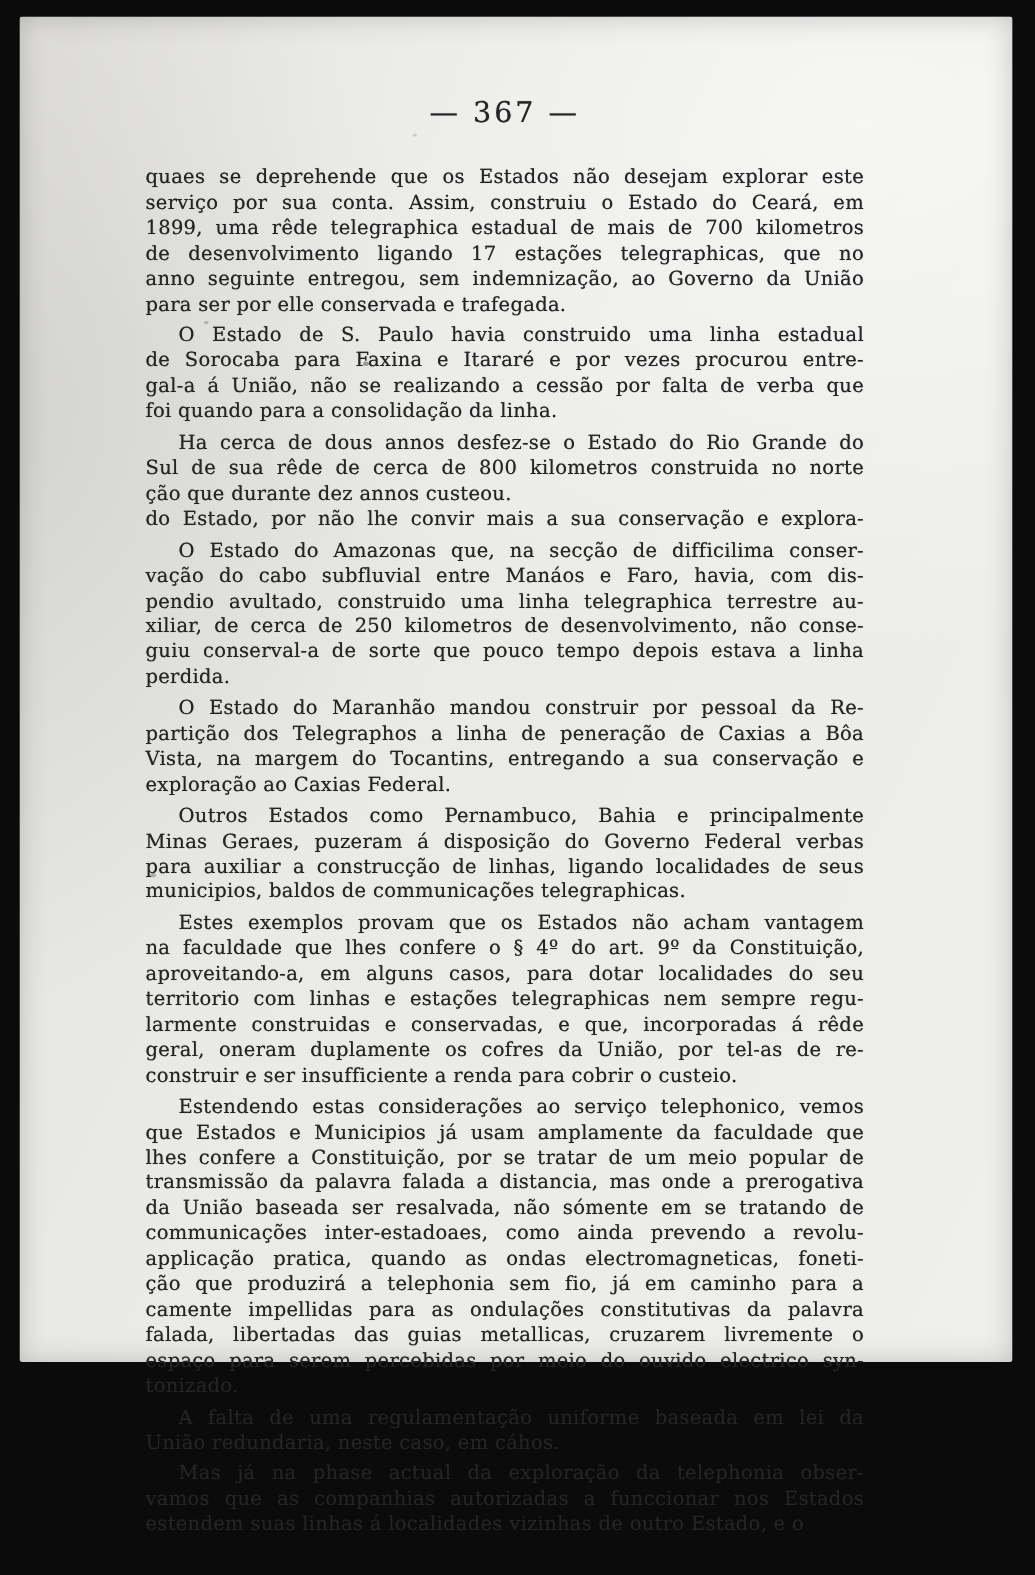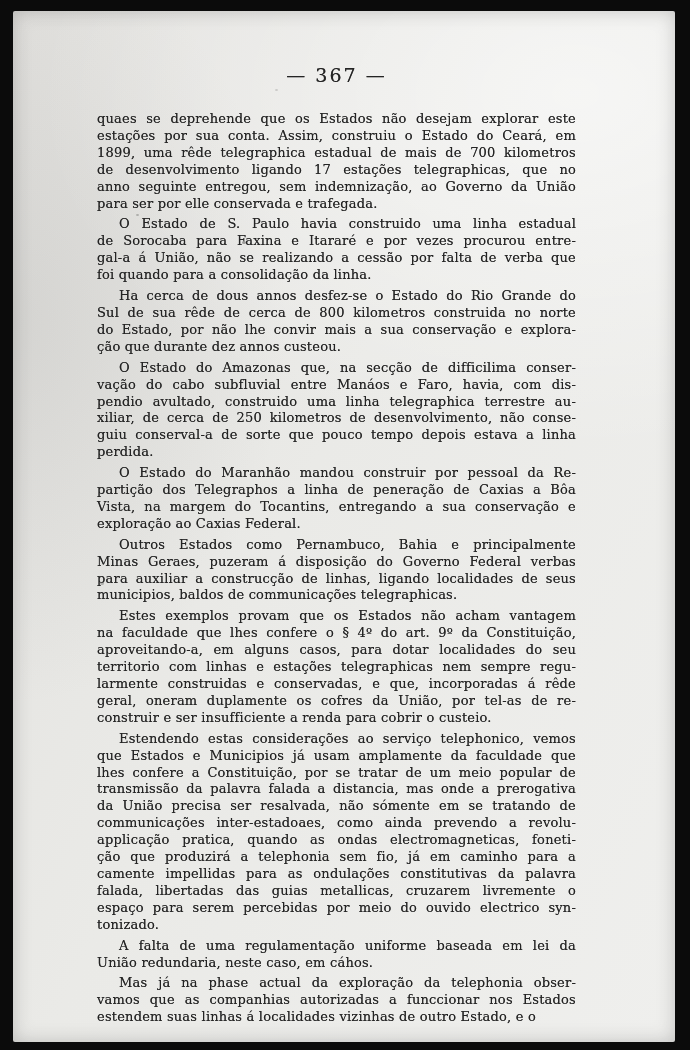--- a/index.html
+++ b/index.html
@@ -13,21 +13,21 @@
     width: 690px;
     height: 1050px;
     background: #0b0b0b;
     overflow: hidden;
   }
   .paper {
     position: absolute;
     left: 13px;
     top: 11px;
     width: 662px;
-    height: 1031px;
+    height: 897px;
     border-radius: 2px;
     background:
       radial-gradient(ellipse 900px 600px at 85% 8%, rgba(255,255,255,0.55), rgba(255,255,255,0) 60%),
       radial-gradient(ellipse 500px 700px at 0% 30%, rgba(140,140,138,0.18), rgba(140,140,138,0) 55%),
       linear-gradient(115deg, #e2e1de 0%, #eaeae7 45%, #efefed 100%);
     box-shadow: inset 0 0 18px rgba(60,60,60,0.25);
   }
   .page-number {
     position: absolute;
     left: 80px;
@@ -75,37 +75,37 @@
 </style>
 </head>
 <body>
 
 <div class="scan-frame">
   <div class="paper">
     <div class="page-number">— 367 —</div>
     <div class="page-body">
         <div class="para">
           <div class="line">quaes se deprehende que os Estados não desejam explorar este</div>
-          <div class="line">estações por sua conta. Assim, construiu o Estado do Ceará, em</div>
+          <div class="line">serviço por sua conta. Assim, construiu o Estado do Ceará, em</div>
           <div class="line">1899, uma rêde telegraphica estadual de mais de 700 kilometros</div>
           <div class="line">de desenvolvimento ligando 17 estações telegraphicas, que no</div>
           <div class="line">anno seguinte entregou, sem indemnização, ao Governo da União</div>
           <div class="line lastline">para ser por elle conservada e trafegada.</div>
         </div>
         <div class="para">
           <div class="line firstline">O Estado de S. Paulo havia construido uma linha estadual</div>
           <div class="line">de Sorocaba para Faxina e Itararé e por vezes procurou entre-</div>
           <div class="line">gal-a á União, não se realizando a cessão por falta de verba que</div>
           <div class="line lastline">foi quando para a consolidação da linha.</div>
         </div>
         <div class="para">
           <div class="line firstline">Ha cerca de dous annos desfez-se o Estado do Rio Grande do</div>
           <div class="line">Sul de sua rêde de cerca de 800 kilometros construida no norte</div>
+          <div class="line lastline">ção que durante dez annos custeou.</div>
           <div class="line">do Estado, por não lhe convir mais a sua conservação e explora-</div>
-          <div class="line lastline">ção que durante dez annos custeou.</div>
         </div>
         <div class="para">
           <div class="line firstline">O Estado do Amazonas que, na secção de difficilima conser-</div>
           <div class="line">vação do cabo subfluvial entre Manáos e Faro, havia, com dis-</div>
           <div class="line">pendio avultado, construido uma linha telegraphica terrestre au-</div>
           <div class="line">xiliar, de cerca de 250 kilometros de desenvolvimento, não conse-</div>
           <div class="line">guiu conserval-a de sorte que pouco tempo depois estava a linha</div>
           <div class="line lastline">perdida.</div>
         </div>
         <div class="para">
@@ -127,21 +127,21 @@
           <div class="line">territorio com linhas e estações telegraphicas nem sempre regu-</div>
           <div class="line">larmente construidas e conservadas, e que, incorporadas á rêde</div>
           <div class="line">geral, oneram duplamente os cofres da União, por tel-as de re-</div>
           <div class="line lastline">construir e ser insufficiente a renda para cobrir o custeio.</div>
         </div>
         <div class="para">
           <div class="line firstline">Estendendo estas considerações ao serviço telephonico, vemos</div>
           <div class="line">que Estados e Municipios já usam amplamente da faculdade que</div>
           <div class="line">lhes confere a Constituição, por se tratar de um meio popular de</div>
           <div class="line">transmissão da palavra falada a distancia, mas onde a prerogativa</div>
-          <div class="line">da União precisa ser resalvada, não sómente em se tratando de</div>
+          <div class="line">da União baseada ser resalvada, não sómente em se tratando de</div>
           <div class="line">communicações inter-estadoaes, como ainda prevendo a revolu-</div>
           <div class="line">applicação pratica, quando as ondas electromagneticas, foneti-</div>
           <div class="line">ção que produzirá a telephonia sem fio, já em caminho para a</div>
           <div class="line">camente impellidas para as ondulações constitutivas da palavra</div>
           <div class="line">falada, libertadas das guias metallicas, cruzarem livremente o</div>
           <div class="line">espaço para serem percebidas por meio do ouvido electrico syn-</div>
           <div class="line lastline">tonizado.</div>
         </div>
         <div class="para">
           <div class="line firstline">A falta de uma regulamentação uniforme baseada em lei da</div>

